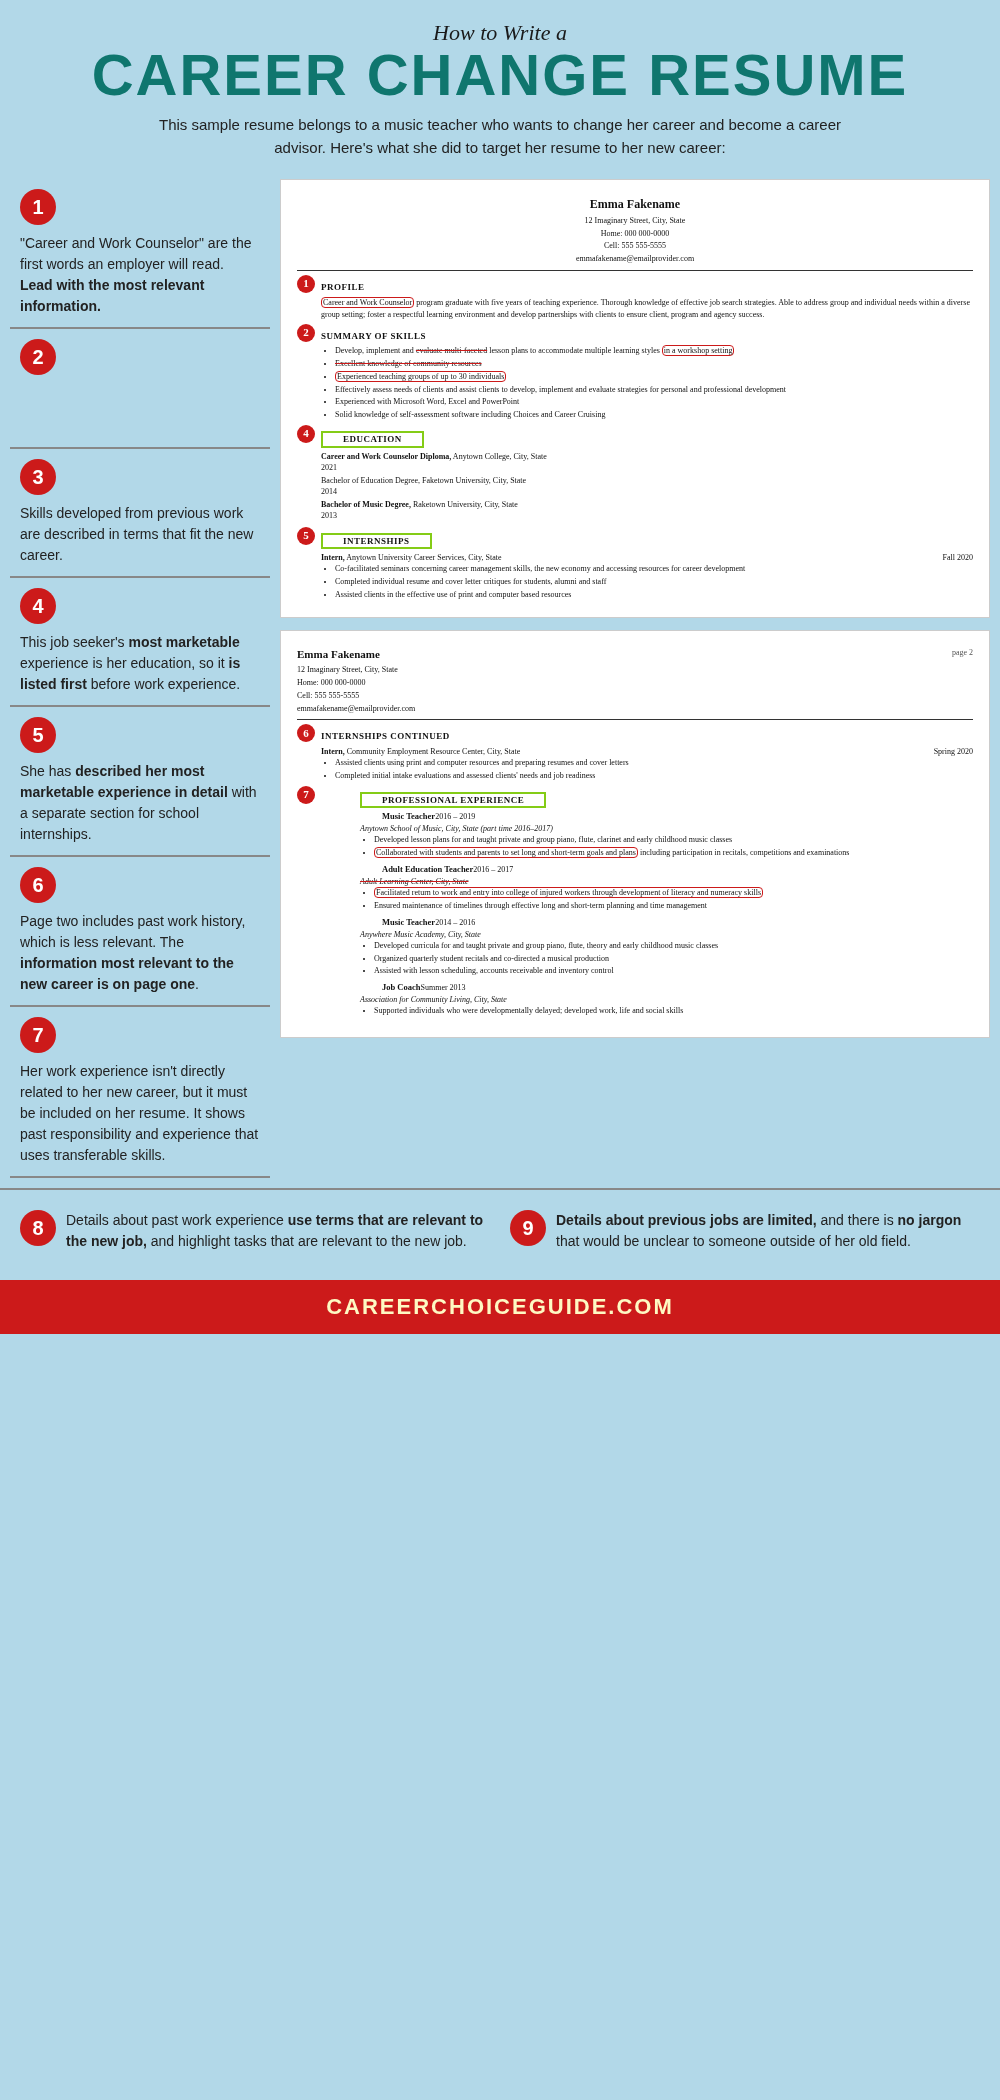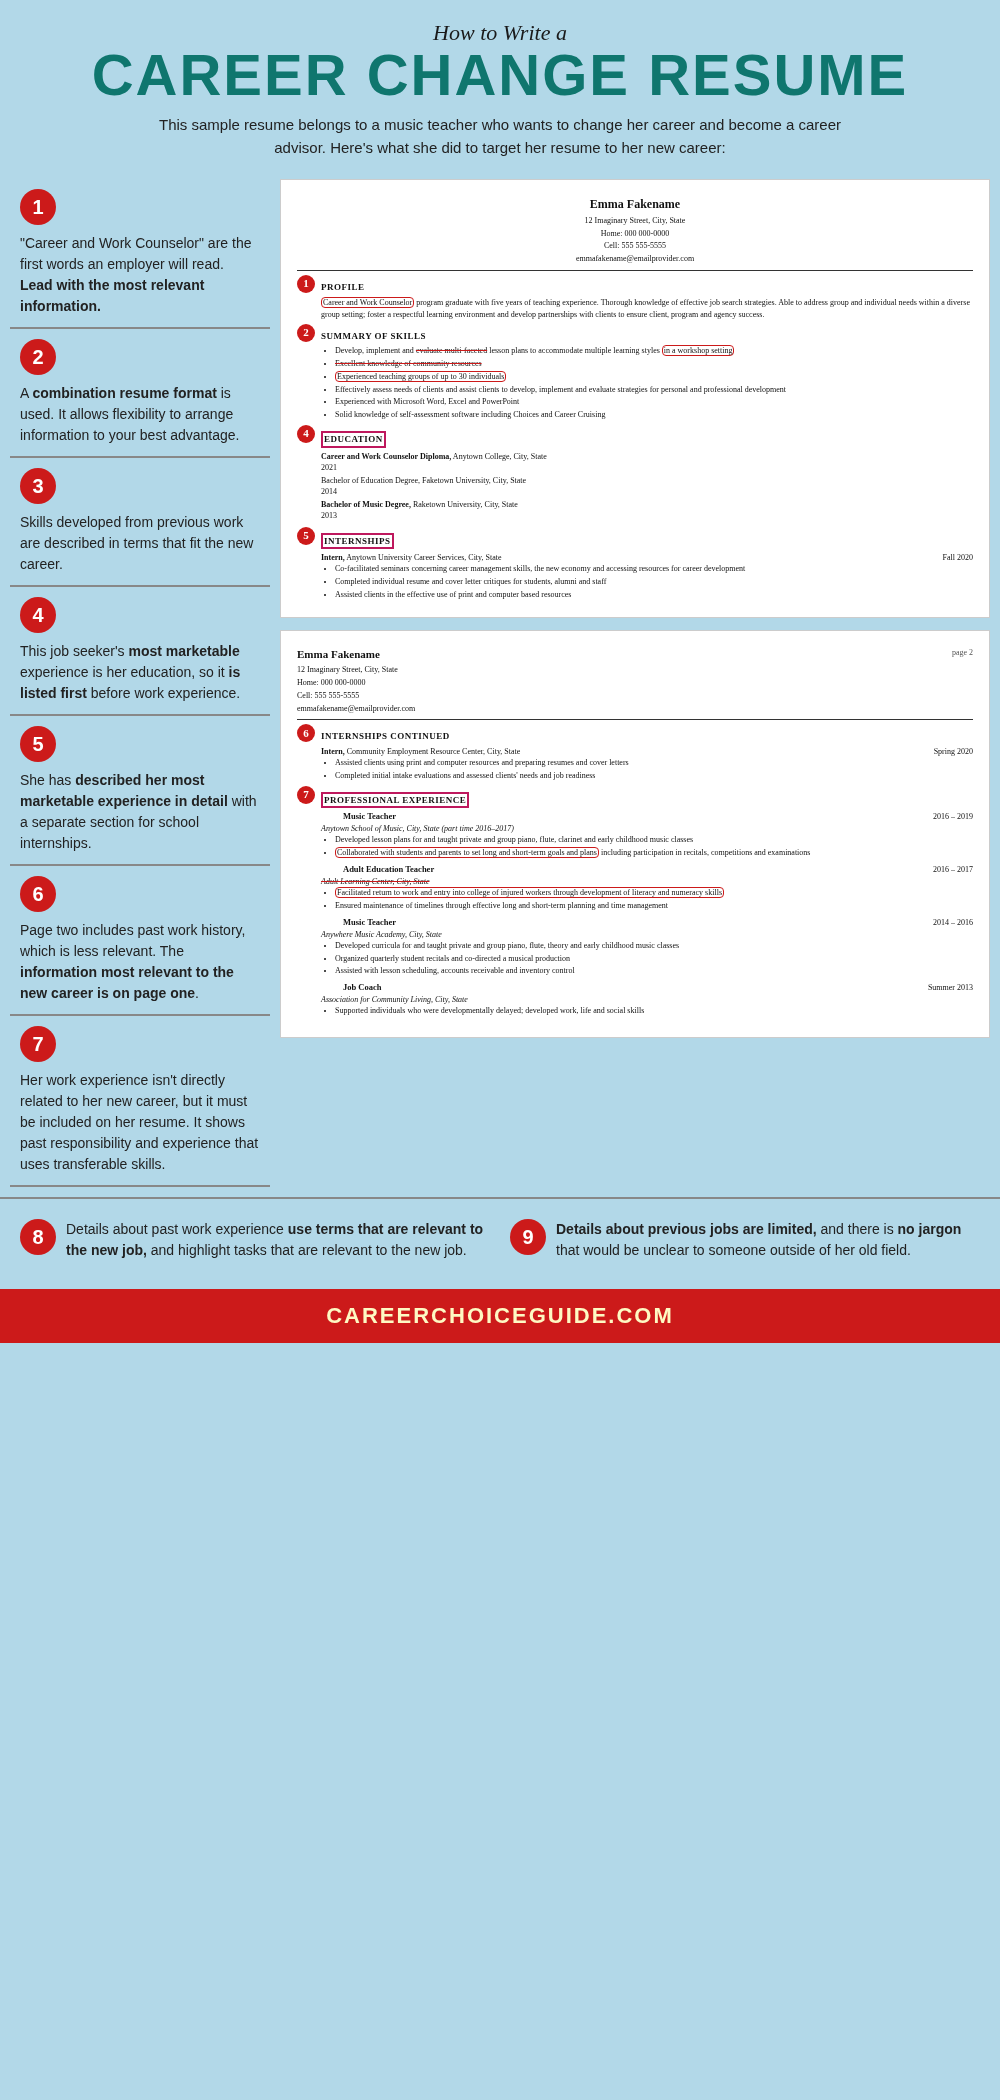--- a/index.html
+++ b/index.html
@@ -227,21 +227,20 @@
       font-size: 8px;
       color: #555;
     }
 
     .resume-job-title {
       font-weight: bold;
       font-size: 8.5px;
     }
     .resume-job-row {
       display: flex;
-      justify-content: space-between;
       font-size: 8px;
       padding-left: 22px;
     }
     .resume-job-employer {
       font-size: 8px;
       font-style: italic;
     }
     .resume-job-list {
       list-style: disc;
       padding-left: 14px;
@@ -256,23 +255,23 @@
       border: 1.5px solid #cc1a1a;
       border-radius: 4px;
       padding: 0 1px;
     }
     .hl-strike {
       text-decoration: line-through;
       text-decoration-color: #cc1a1a;
     }
 
     .section-circled {
-      border: 2px solid #be185d;
+      border: 2px solid #84cc16;
       display: inline-block;
-      padding: 0 1px;
+      padding: 0 20px;
       margin-bottom: 3px;
     }
   </style>
 </head>
 <body>
 
 <div class="header">
   <div class="header-subtitle">How to Write a</div>
   <div class="header-title">CAREER CHANGE RESUME</div>
   <div class="header-desc">This sample resume belongs to a music teacher who wants to change her career and become a career advisor.  Here's what she did to target her resume to her new career:</div>
@@ -284,23 +283,20 @@
 
     <div class="tip-block">
       <div class="tip-number">1</div>
       <div class="tip-text">
         "Career and Work Counselor" are the first words an employer will read. <strong>Lead with the most relevant information.</strong>
       </div>
     </div>
 
     <div class="tip-block">
       <div class="tip-number">2</div>
-      <div class="tip-text">
-        A <strong>combination resume format</strong> is used. It allows flexibility to arrange information to your best advantage.
-      </div>
     </div>
 
     <div class="tip-block">
       <div class="tip-number">3</div>
       <div class="tip-text">
         Skills developed from previous work are described in terms that fit the new career.
       </div>
     </div>
 
     <div class="tip-block">
@@ -444,21 +440,21 @@
           </div>
           <ul class="resume-intern-list">
             <li>Assisted clients using print and computer resources and preparing resumes and cover letters</li>
             <li>Completed initial intake evaluations and assessed clients' needs and job readiness</li>
           </ul>
         </div>
       </div>
 
       <div style="position:relative; display:flex; align-items:flex-start; gap:6px; margin-bottom:3px;">
         <div class="resume-num-badge" style="position:relative; left:0; flex-shrink:0;">7</div>
-        <div style="flex:1;">
+        <div style="flex:1;margin-left:39px;">
           <div style="display:inline-block;">
             <span class="section-circled resume-section-title">PROFESSIONAL EXPERIENCE</span>
           </div>
 
           
           <div>
             <div class="resume-job-row">
               <span class="resume-job-title">Music Teacher</span>
               <span>2016 – 2019</span>
             </div>

